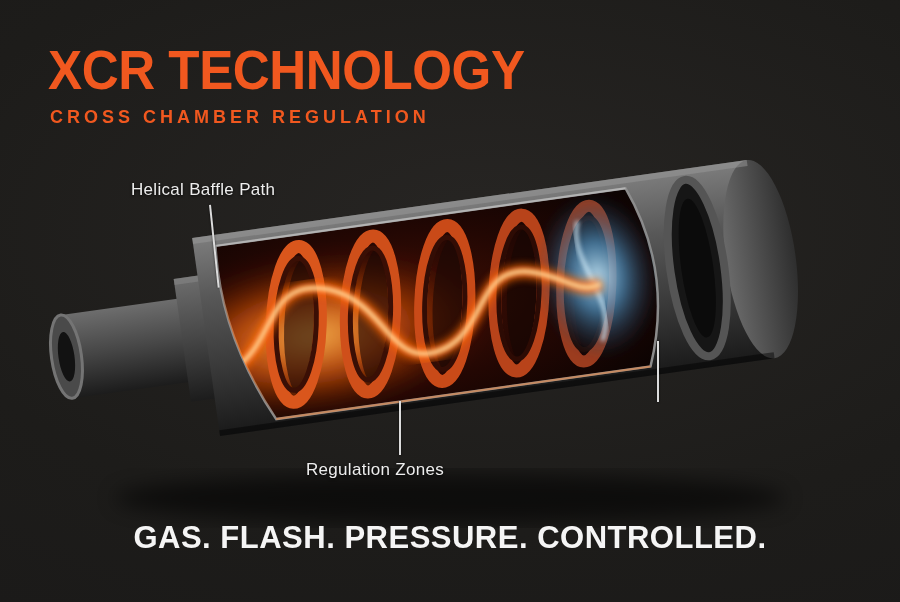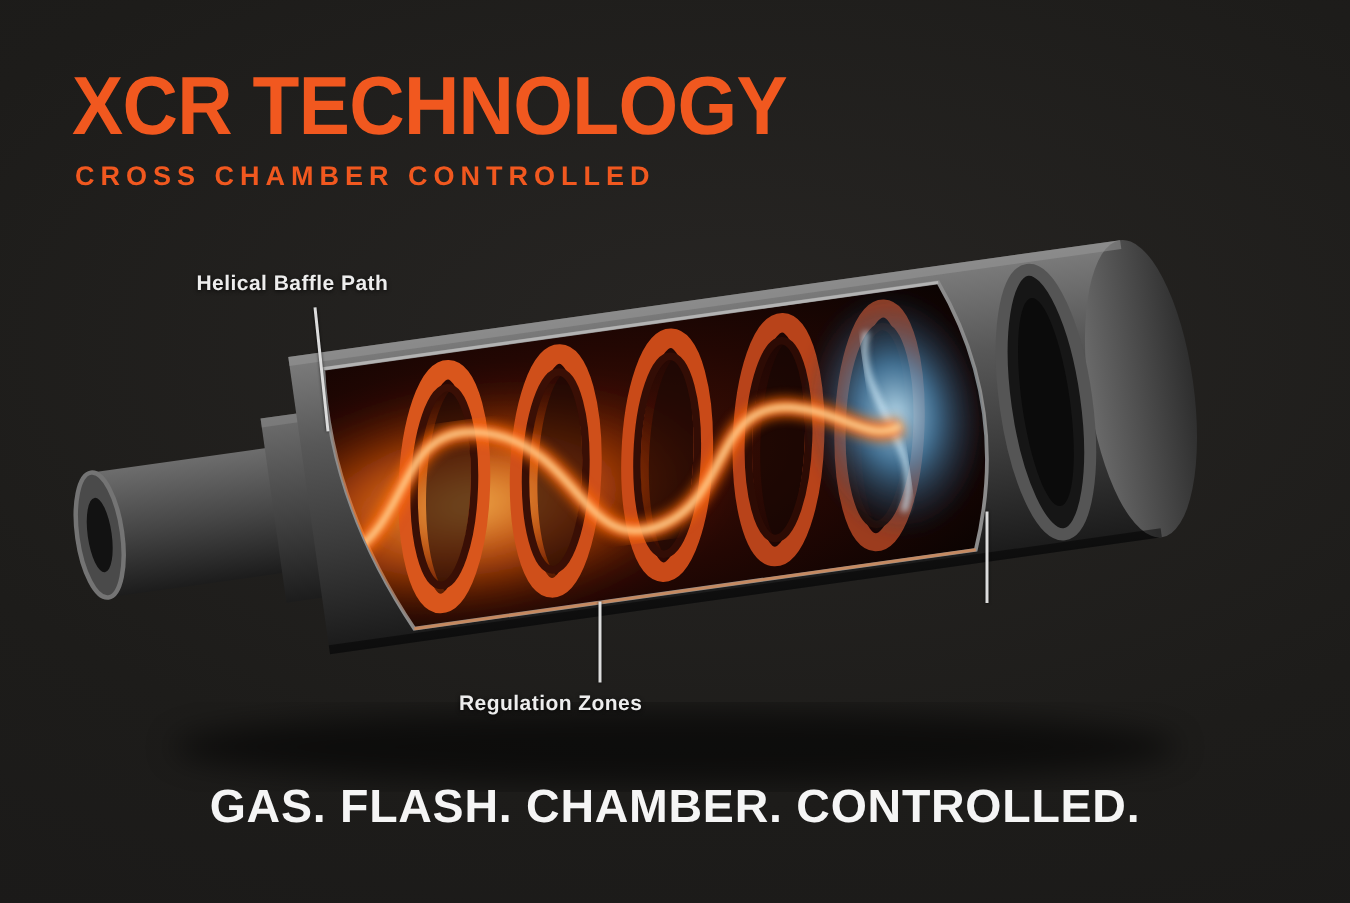--- a/index.html
+++ b/index.html
@@ -32,21 +32,21 @@
     color:var(--accent-orange);
     white-space:nowrap;
   }
   
   .illustration{
     position:absolute;left:0;top:96px;width:900px;height:440px;
   }
   
   .callout-text{
     position:absolute;
-    font-size:14px;font-weight:700;color:var(--label-text);
+    font-size:17px;font-weight:400;color:var(--label-text);
     letter-spacing:0.3px;white-space:nowrap;
     text-shadow:0 1px 3px rgba(0,0,0,.8);
     z-index:5;
   }
   #callout-helical{left:131px;top:180px;}
   #callout-regulation{left:306px;top:460px;}
   #callout-flash{left:590px;top:408px;}
   .leader{
     position:absolute;width:1.6px;background:#dcdcdc;z-index:4;
     box-shadow:0 0 2px rgba(0,0,0,.7);
@@ -62,21 +62,21 @@
     color:var(--tagline-text);
     white-space:nowrap;
   }
 </style>
 </head>
 <body>
 
 <div class="canvas">
 
   <h1 class="title">XCR TECHNOLOGY</h1>
-  <div class="subtitle">CROSS CHAMBER CONTROLLED</div>
+  <div class="subtitle">CROSS CHAMBER REGULATION</div>
 
   <svg class="illustration" viewBox="0 0 900 440" xmlns="http://www.w3.org/2000/svg" aria-hidden="true">
     <defs>
       <linearGradient id="bodyGrad" x1="0" y1="0" x2="0" y2="1">
         <stop offset="0" stop-color="#7d7d7d"></stop>
         <stop offset="0.3" stop-color="#585858"></stop>
         <stop offset="0.65" stop-color="#3a3a3a"></stop>
         <stop offset="1" stop-color="#191919"></stop>
       </linearGradient>
       <linearGradient id="muzzleGrad" x1="0" y1="0" x2="0" y2="1">
@@ -194,15 +194,15 @@
     </g>
   </svg>
 
   <div class="leader" id="leader-helical"></div>
   <div class="leader" id="leader-regulation"></div>
   <div class="leader" id="leader-flash"></div>
 
   <div class="callout-text" id="callout-helical">Helical Baffle Path</div>
   <div class="callout-text" id="callout-regulation">Regulation Zones</div>
 
-  <div class="tagline">GAS. FLASH. CHAMBER. CONTROLLED.</div>
+  <div class="tagline">GAS. FLASH. PRESSURE. CONTROLLED.</div>
 
 </div>
 
 </body></html>

